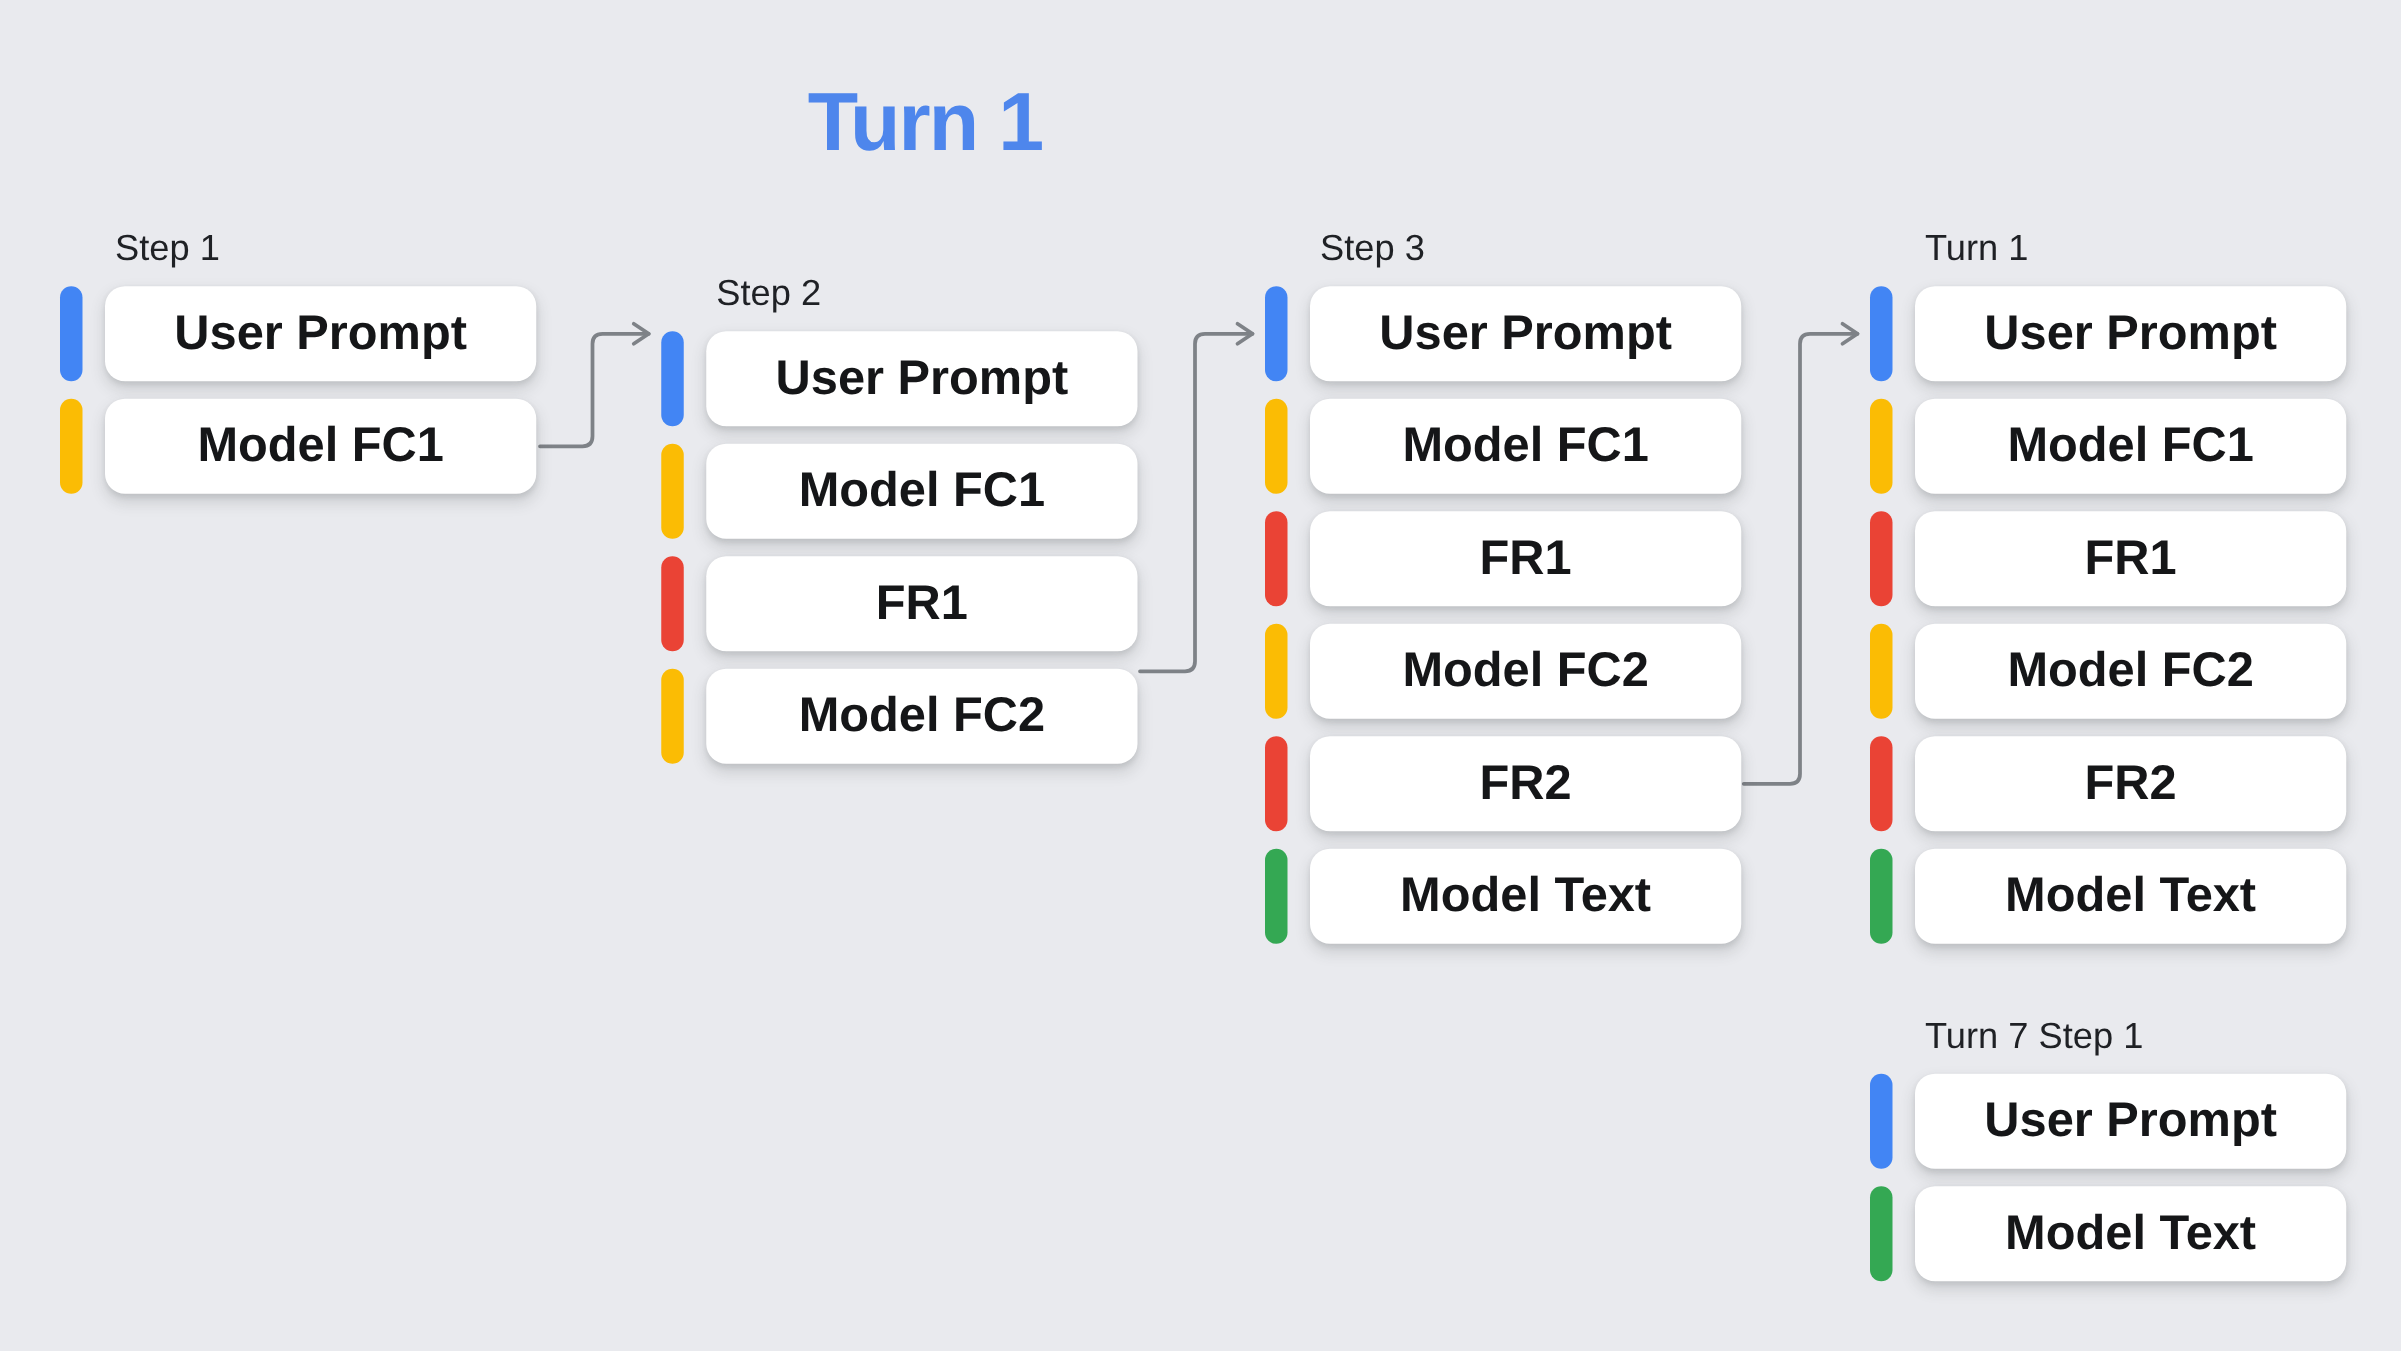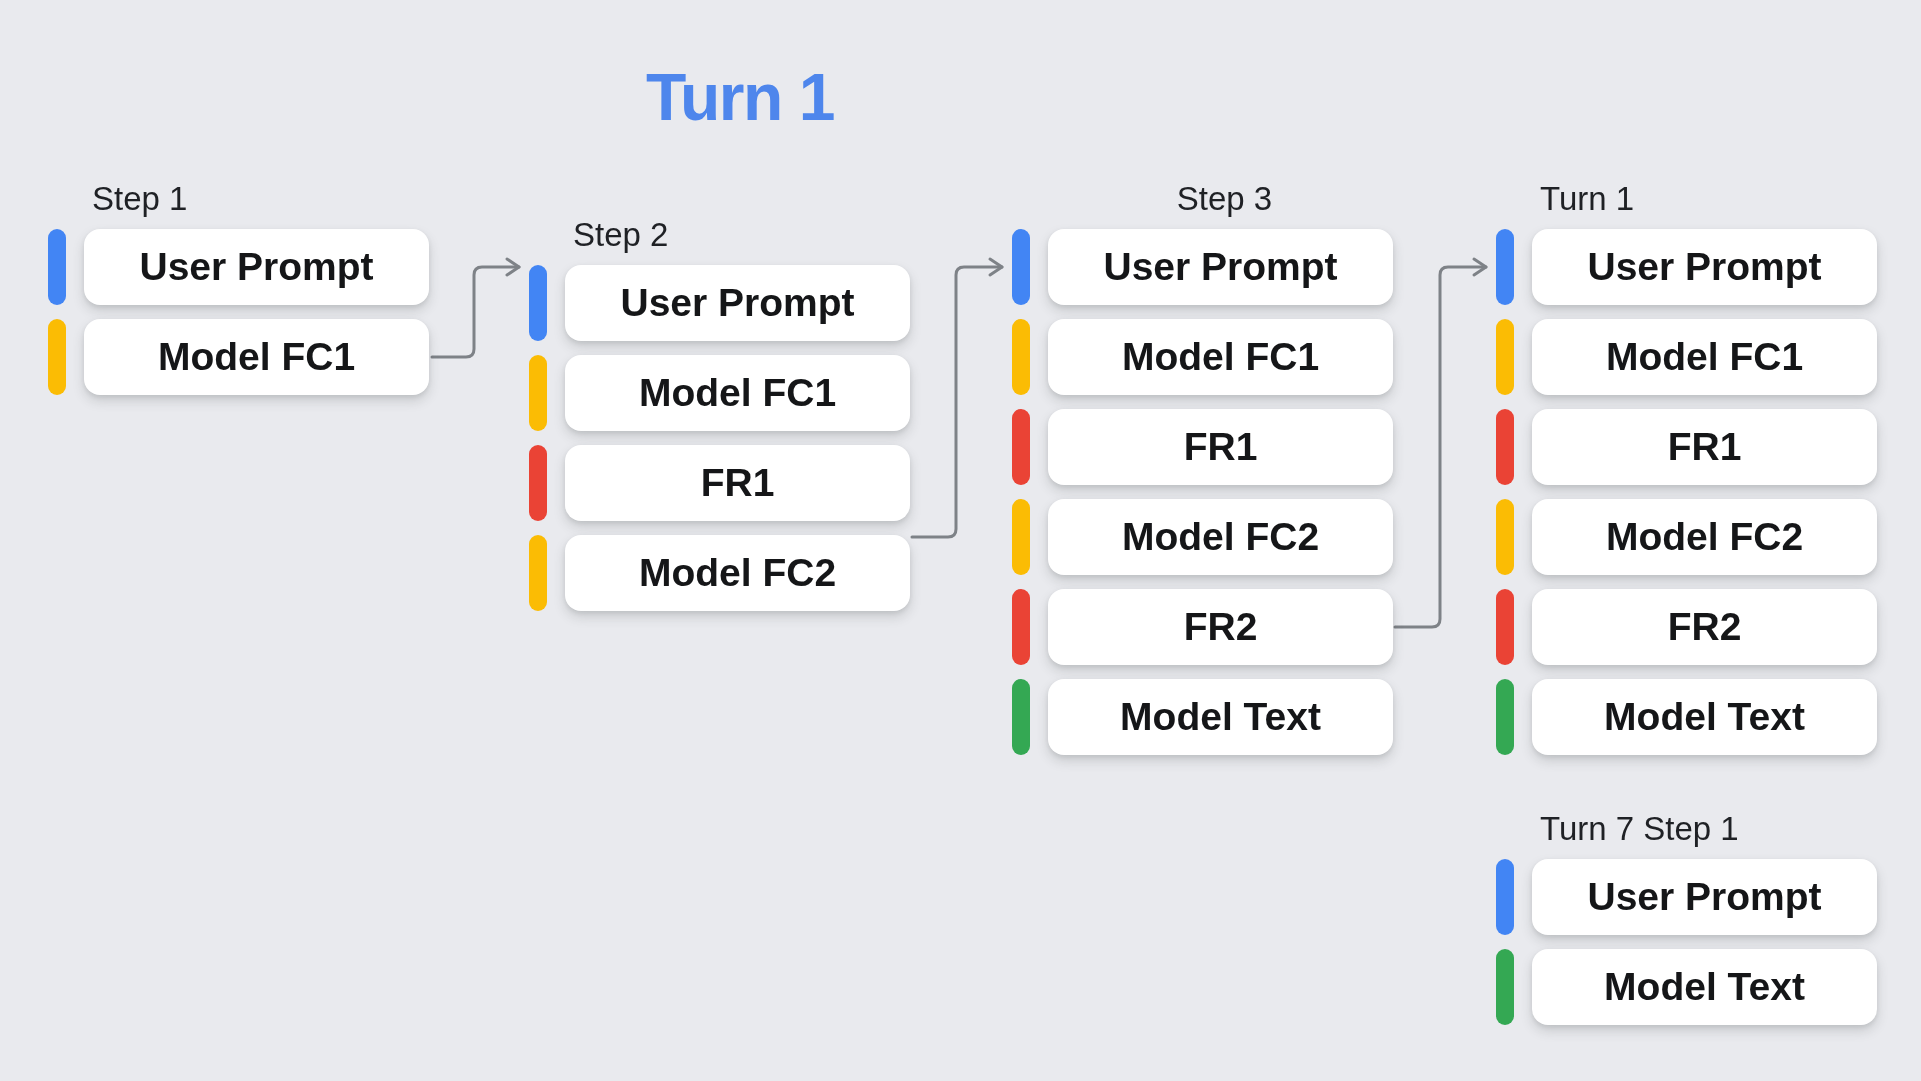--- a/index.html
+++ b/index.html
@@ -43,21 +43,21 @@
     fill: none;
     stroke: var(--arrow-gray, #7e8287);
     stroke-width: 3;
     stroke-linejoin: round;
     stroke-linecap: round;
   }
   .column {
     position: absolute;
   }
   .col-label {
-    font-size: 33px;
+    font-size: 29px;
     line-height: 30px;
     margin: 0 0 15px 44px;
     color: var(--label-text, #1f2125);
     white-space: nowrap;
   }
   .row {
     display: flex;
     align-items: stretch;
     gap: 18px;
     height: 76px;
@@ -139,21 +139,21 @@
           <span>FR1</span>
         </div>
       </div>
       <div class="row">
         <span class="bar" style="background: rgb(251, 188, 4);"></span>
         <div class="card">
           <span>Model FC2</span>
         </div>
       </div>
     </div>
-  <div class="column" style="left:1012px;top:184px;text-align:center;">
+  <div class="column" style="left:1012px;top:184px;">
       <div class="col-label">Step 3</div>
       <div class="row">
         <span class="bar" style="background: rgb(66, 133, 244);"></span>
         <div class="card">
           <span>User Prompt</span>
         </div>
       </div>
       <div class="row">
         <span class="bar" style="background: rgb(251, 188, 4);"></span>
         <div class="card">

